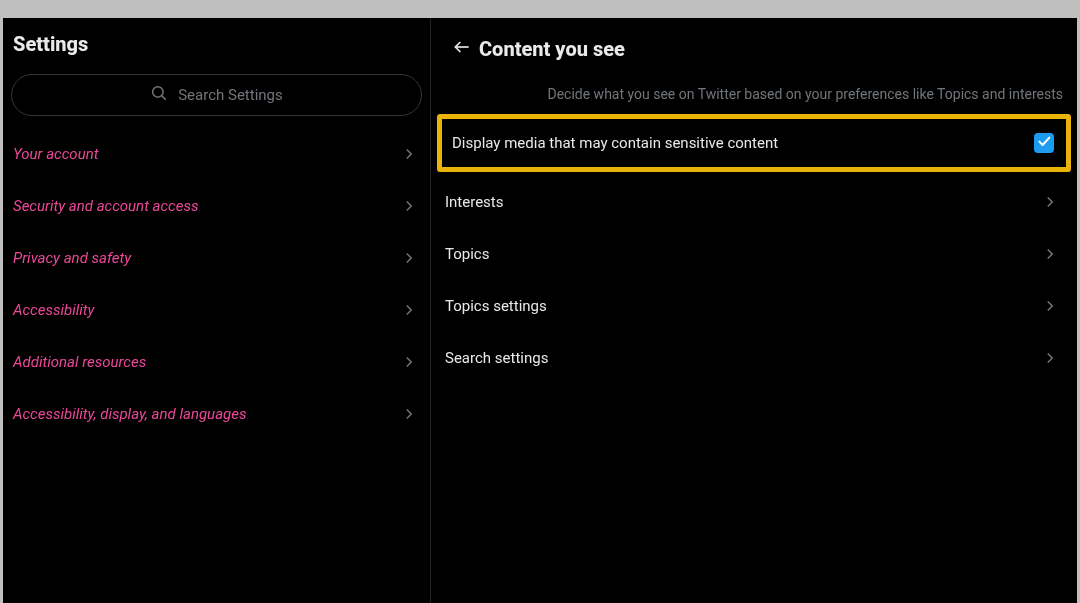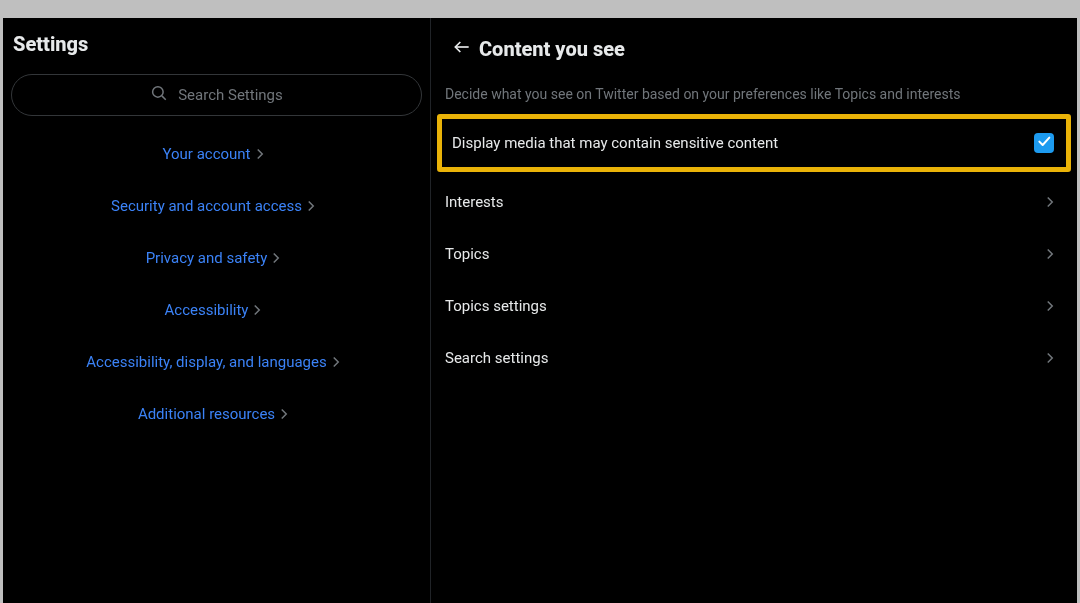--- a/index.html
+++ b/index.html
@@ -37,25 +37,26 @@
     justify-content: center;
     gap: 10px;
     color: #71767b;
     font-size: 15px;
   }
   .search svg { width: 18px; height: 18px; }
   .sidebar-list { display:flex; flex-direction:column; }
   .sidebar-item {
     display:flex;
     align-items:center;
-    justify-content: center;
+    justify-content: space-between;
     padding: 17px 12px 17px 10px;
     font-size: 15px;
-    color: #3b82f6;
+    color: #ec4899;
     cursor: pointer;
+    font-style: italic;
   }
   .chev { color:#71767b; width:18px; height:18px; flex:0 0 18px; }
 
   
   .main {
     flex: 1;
     display:flex;
     flex-direction:column;
   }
   .main-header {
@@ -71,20 +72,21 @@
   }
   .back-btn svg { width:20px; height:20px; color:#e7e9ea; }
   .main-title {
     font-size: 20px;
     font-weight: 800;
   }
   .main-sub {
     color:#71767b;
     font-size: 14px;
     padding: 14px 14px 10px 14px;
+    text-align: right;
   }
   .rowlist { display:flex; flex-direction:column; }
   .row {
     display:flex;
     align-items:center;
     justify-content:space-between;
     padding: 17px 18px 17px 14px;
     font-size: 15px;
     cursor:pointer;
   }
@@ -149,29 +151,29 @@
       </div>
       <div class="sidebar-item">
         <span>Accessibility</span>
         <span class="chev">
           <svg viewBox="0 0 24 24" fill="none" stroke="currentColor" stroke-width="2">
               <polyline points="9 6 15 12 9 18"></polyline>
             </svg>
         </span>
       </div>
       <div class="sidebar-item">
+        <span>Additional resources</span>
+        <span class="chev">
+          <svg viewBox="0 0 24 24" fill="none" stroke="currentColor" stroke-width="2">
+              <polyline points="9 6 15 12 9 18"></polyline>
+            </svg>
+        </span>
+      </div>
+      <div class="sidebar-item">
         <span>Accessibility, display, and languages</span>
-        <span class="chev">
-          <svg viewBox="0 0 24 24" fill="none" stroke="currentColor" stroke-width="2">
-              <polyline points="9 6 15 12 9 18"></polyline>
-            </svg>
-        </span>
-      </div>
-      <div class="sidebar-item">
-        <span>Additional resources</span>
         <span class="chev">
           <svg viewBox="0 0 24 24" fill="none" stroke="currentColor" stroke-width="2">
               <polyline points="9 6 15 12 9 18"></polyline>
             </svg>
         </span>
       </div>
     </nav>
   </aside>
 
   <section class="main">

